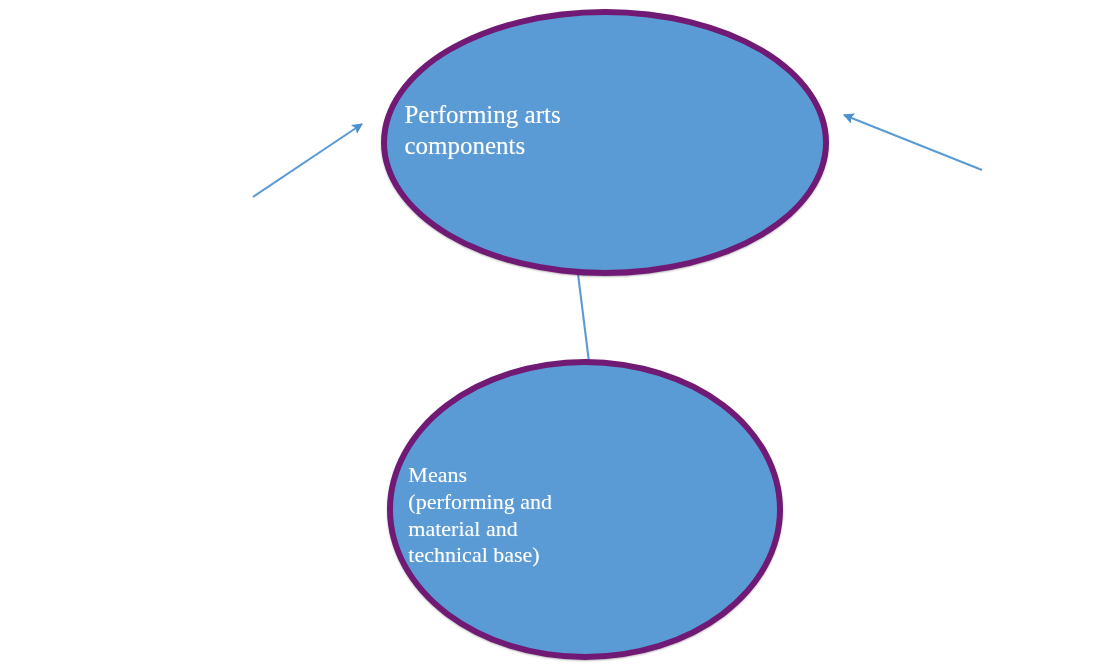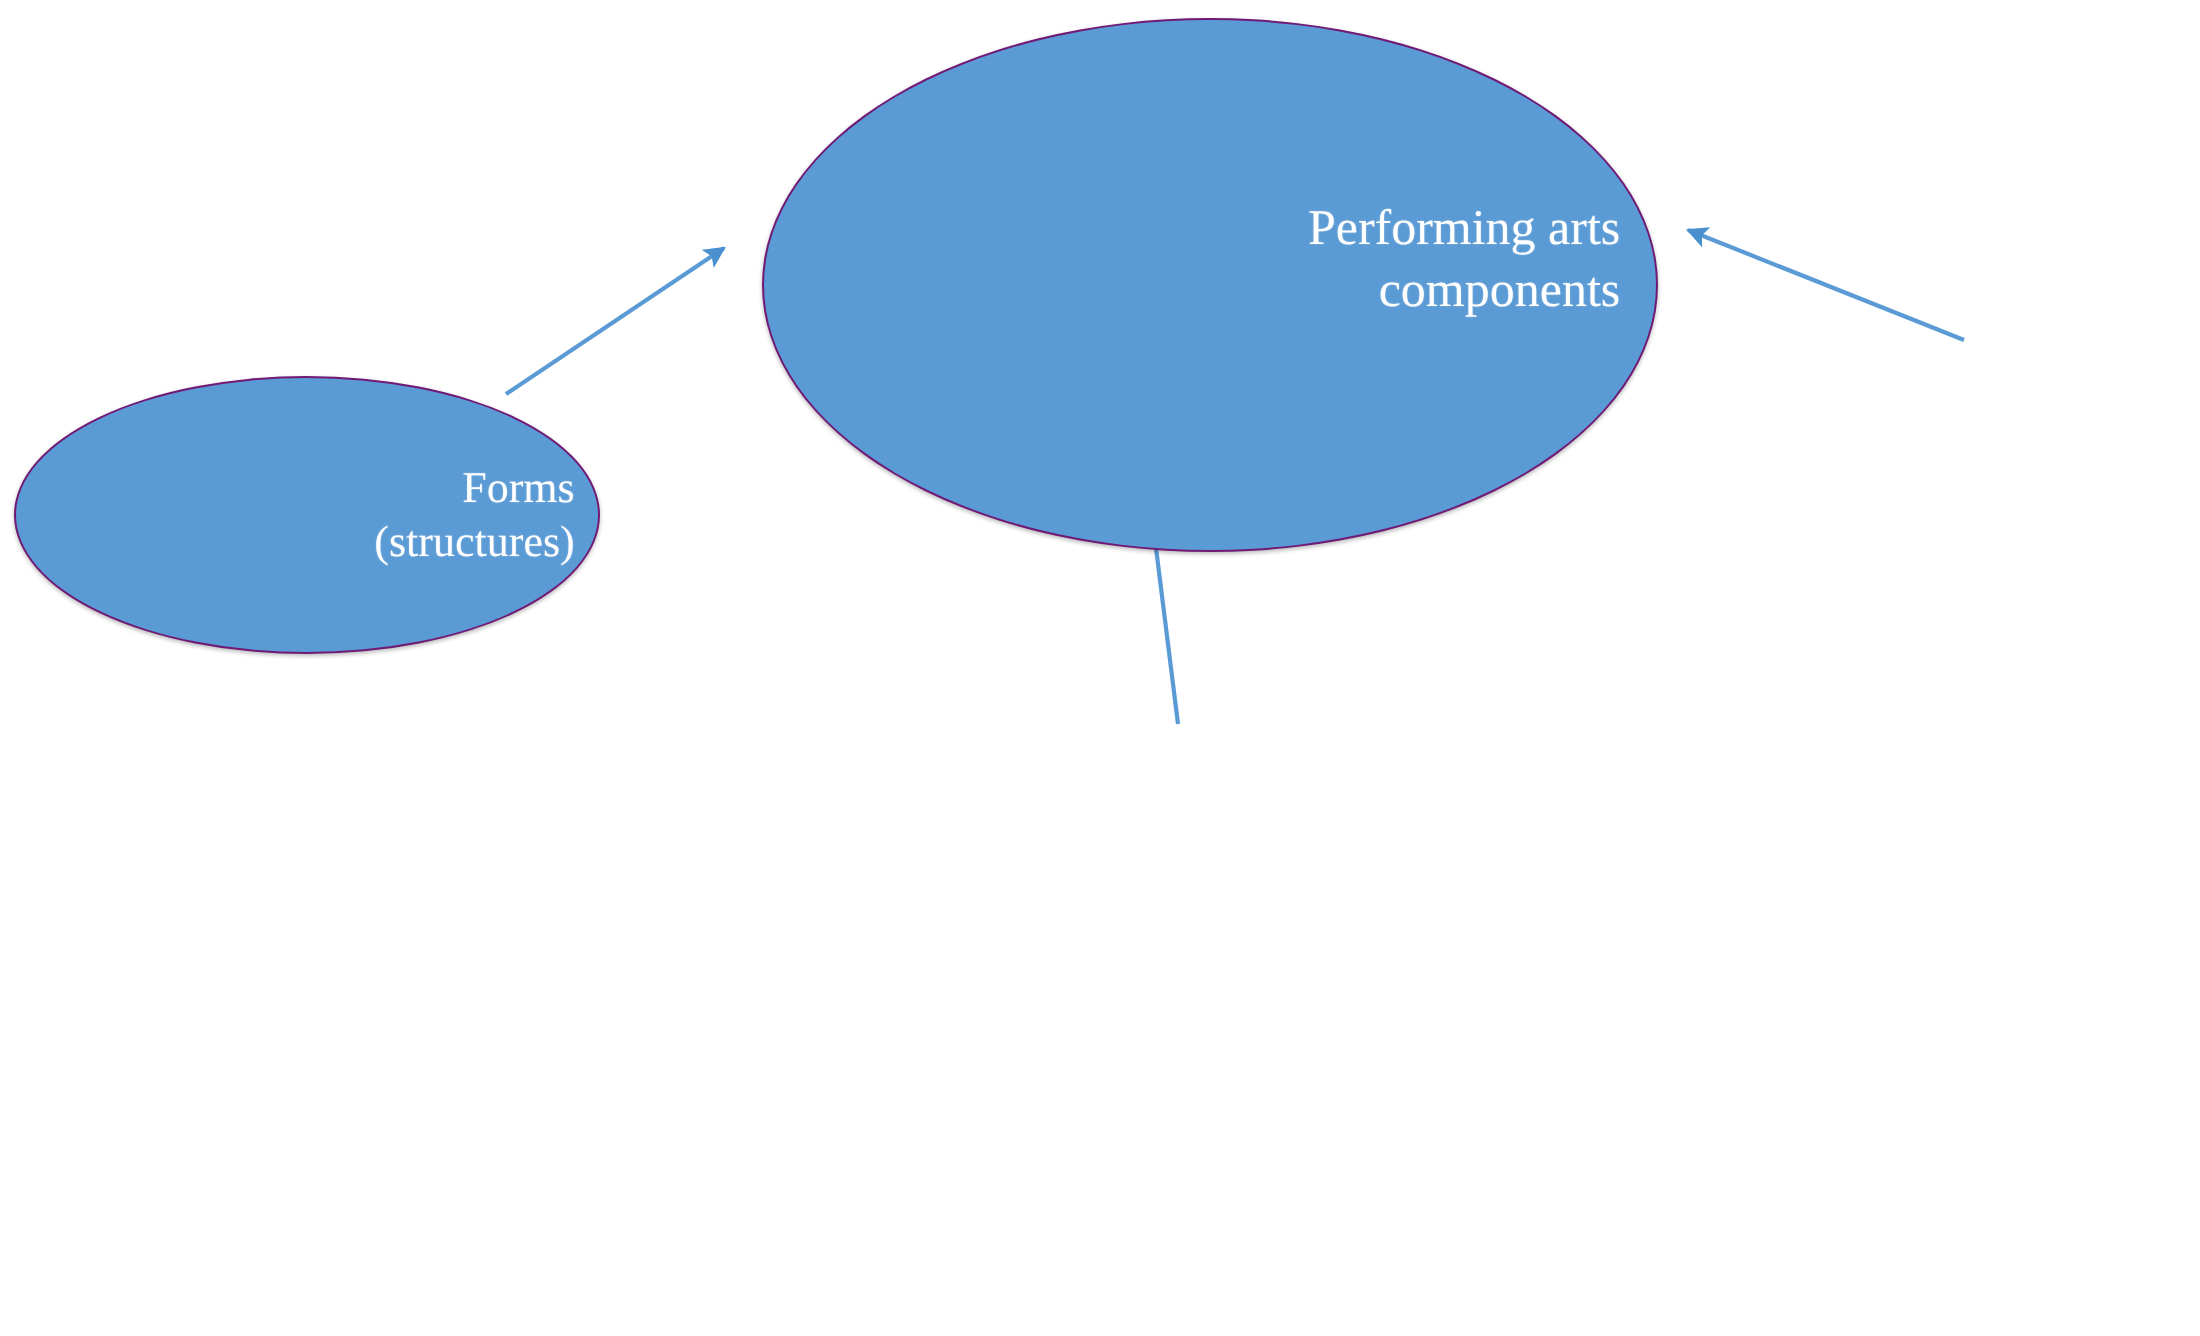--- a/index.html
+++ b/index.html
@@ -23,26 +23,26 @@
     top: 0;
     width: 1100px;
     height: 668px;
     pointer-events: none;
   }
   .node {
     position: absolute;
     box-sizing: border-box;
     border-radius: 50%;
     background: #5B9BD5;
-    border: 1px solid #701a75;
+    border: 6px solid #701a75;
     box-shadow: 0 1px 2px rgba(0,0,0,0.28);
     display: flex;
     align-items: center;
     justify-content: center;
-    text-align: right;
+    text-align: left;
     color: #ffffff;
     line-height: 1.22;
     z-index: 2;
   }
   .node .label {
     display: block;
     width: 92%;
     white-space: pre-line;
     text-shadow: 0 0 1px rgba(255,255,255,0.35);
   }
@@ -108,20 +108,22 @@
     <line x1="982" y1="170" x2="844" y2="115" stroke="#5B9BD5" stroke-width="2.1" marker-end="url(#arrow-head)"></line>
 
     <line x1="578" y1="274" x2="589" y2="362" stroke="#5B9BD5" stroke-width="2.1"></line>
   </svg>
 
   <div class="node" id="node-center">
     <span class="label">Performing arts
 components</span>
   </div>
 
-  <div class="node" id="node-forms">
-    <span class="label">Forms
-(structures)</span>
-  </div>
 
 
+  <div class="node" id="node-means">
+    <span class="label">Means
+(performing and
+material and
+technical base)</span>
+  </div>
 
 </div>
 
 </body></html>

